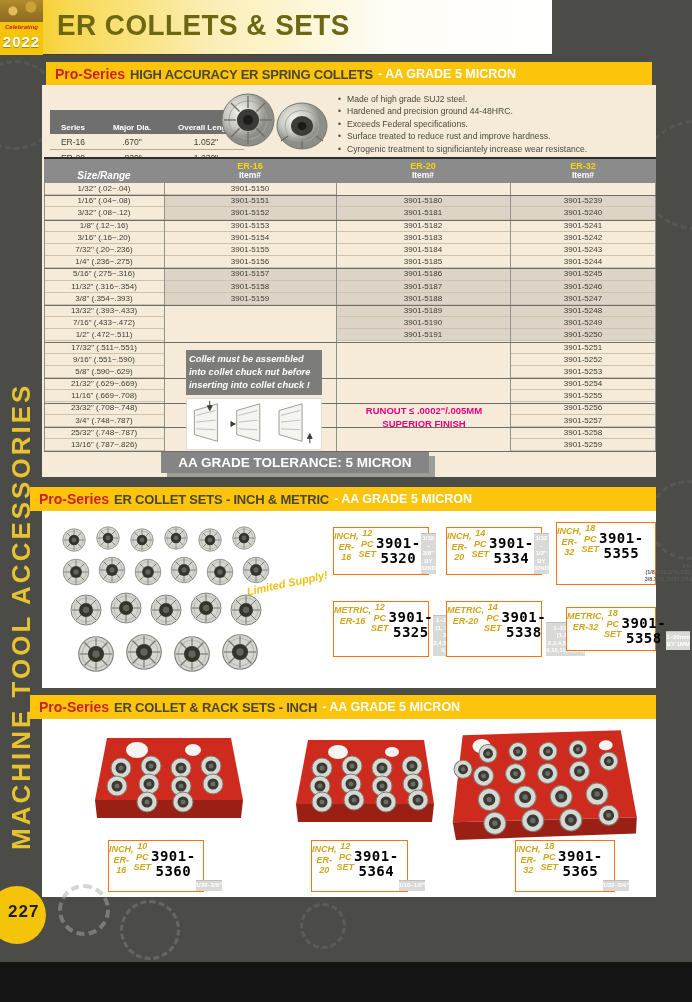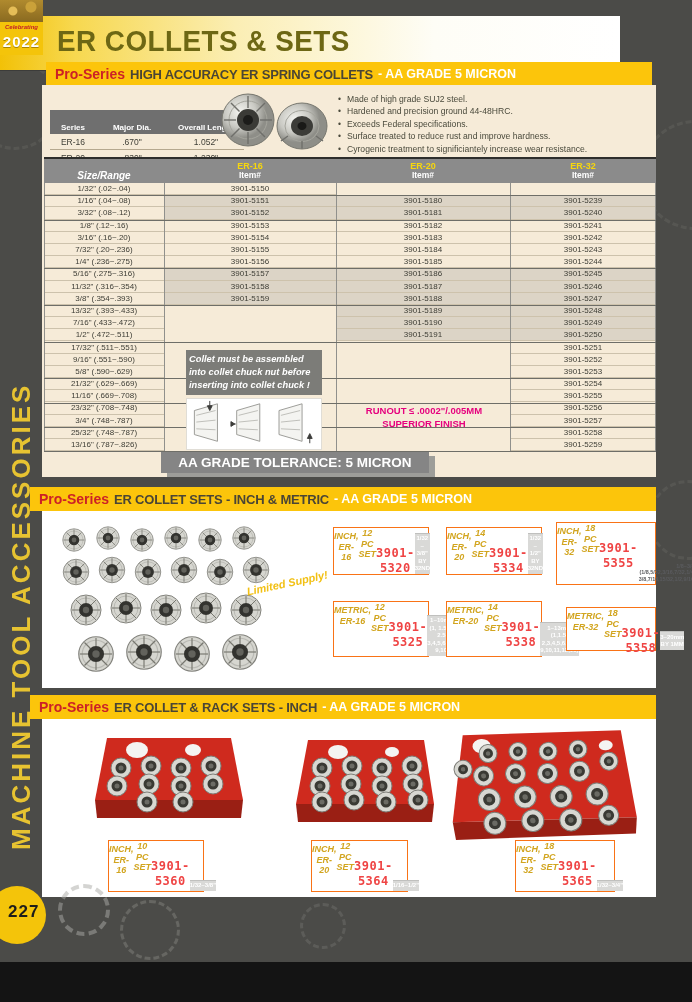--- a/index.html
+++ b/index.html
@@ -1,21 +1,21 @@
 <!DOCTYPE html>
 <html><head>
 <meta charset="utf-8">
 <style>
   html,body{margin:0;padding:0;background:#2b2b2b}
   #page{position:relative;width:692px;height:1002px;background:#4b4b48;overflow:hidden;
         font-family:"Liberation Sans",sans-serif;}
   #page *{box-sizing:border-box}
 
   
-  .hdr{position:absolute;left:0;top:16px;width:620px;height:55px;
+  .hdr{position:absolute;left:0;top:0;width:552px;height:55px;
        background:linear-gradient(90deg,#f2c107 0%,#f7d84f 12%,#fbeeb4 38%,#fefdf6 70%,#ffffff 100%);
        border-bottom:1px solid #3c3c3a}
   .hdr-title{position:absolute;left:57px;top:9px;font-size:29px;font-weight:bold;color:#6d6714;
        letter-spacing:.5px;transform:scaleX(.96);transform-origin:left;white-space:nowrap}
   .badge{position:absolute;left:0;top:0;width:43px;height:55px;background:#f4c40a}
   .badge-art{position:absolute;left:0;top:0;width:43px;height:22px;
        background:radial-gradient(circle at 30% 50%,#e5bd57 0 4px,transparent 5px),
                   radial-gradient(circle at 72% 32%,#caa139 0 5px,transparent 6px),
                   linear-gradient(180deg,#b08a2e,#8a6a20)}
   .badge-celebrating{position:absolute;left:0;top:24px;width:43px;text-align:center;font-size:6px;
@@ -81,22 +81,22 @@
        font-size:9.5px;line-height:13px}
 
   #tol{position:absolute;left:161px;top:452px;width:268px;height:21px;background:#858585;color:#fff;
        font-weight:bold;font-size:13.5px;line-height:21px;text-align:center;box-shadow:6px 4px 0 #9d9d99}
 
   
   .pbox{position:absolute;background:#fff;border:1px solid #f97316;display:flex;flex-direction:row;
         align-items:flex-start;text-align:center}
   .pbox .t1,.pbox .t2{color:#d2a51f;font-weight:bold;font-style:italic;font-size:9px;line-height:10.5px}
   .pbox .t1{margin-top:3px}
-  .pbox .itemno{font-family:"DejaVu Sans Mono",monospace;font-weight:bold;font-size:12px;color:#ef4444;
-        letter-spacing:.5px;line-height:15px;margin-top:18px}
+  .pbox .itemno{font-family:"DejaVu Sans Mono",monospace;font-weight:bold;font-size:14px;color:#000000;
+        letter-spacing:.5px;line-height:15px;margin-top:8px}
   .pbox .sub{width:100%;margin-top:auto}
   .pbox .sub.bar{background:#d9d9d7;border-top:1px solid #c0c0be;color:#fff;font-weight:bold;font-size:6px;
         line-height:7.5px;padding:1.5px 0}
   .pbox .sub.plain{color:#5a5b5e;font-size:5.4px;line-height:6.4px;padding:1px 1px 2px;font-weight:bold}
   .p1{left:333px;top:527px;width:96px;height:48px}
   .p2{left:446px;top:527px;width:96px;height:48px}
   .p3{left:556px;top:522px;width:100px;height:63px}
   .p4{left:333px;top:601px;width:96px;height:56px}
   .p5{left:446px;top:601px;width:96px;height:56px}
   .p6{left:566px;top:607px;width:90px;height:44px}

